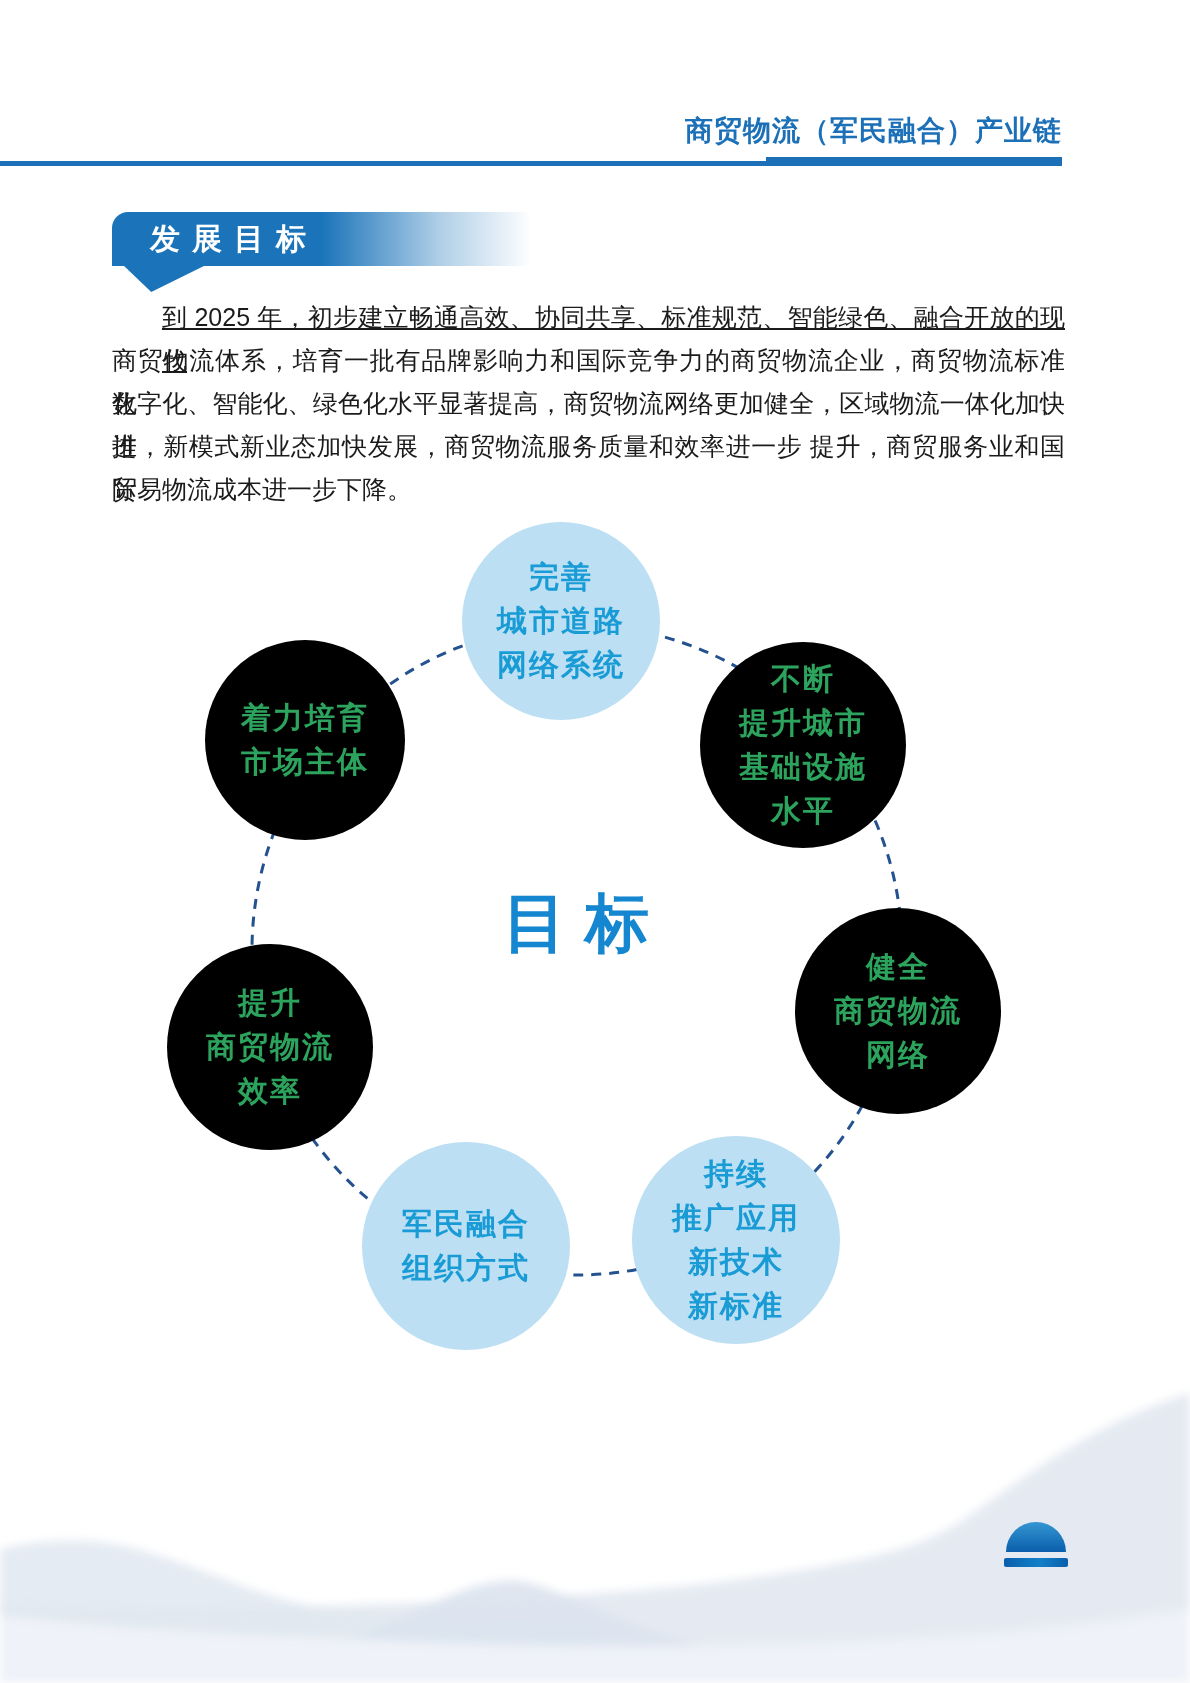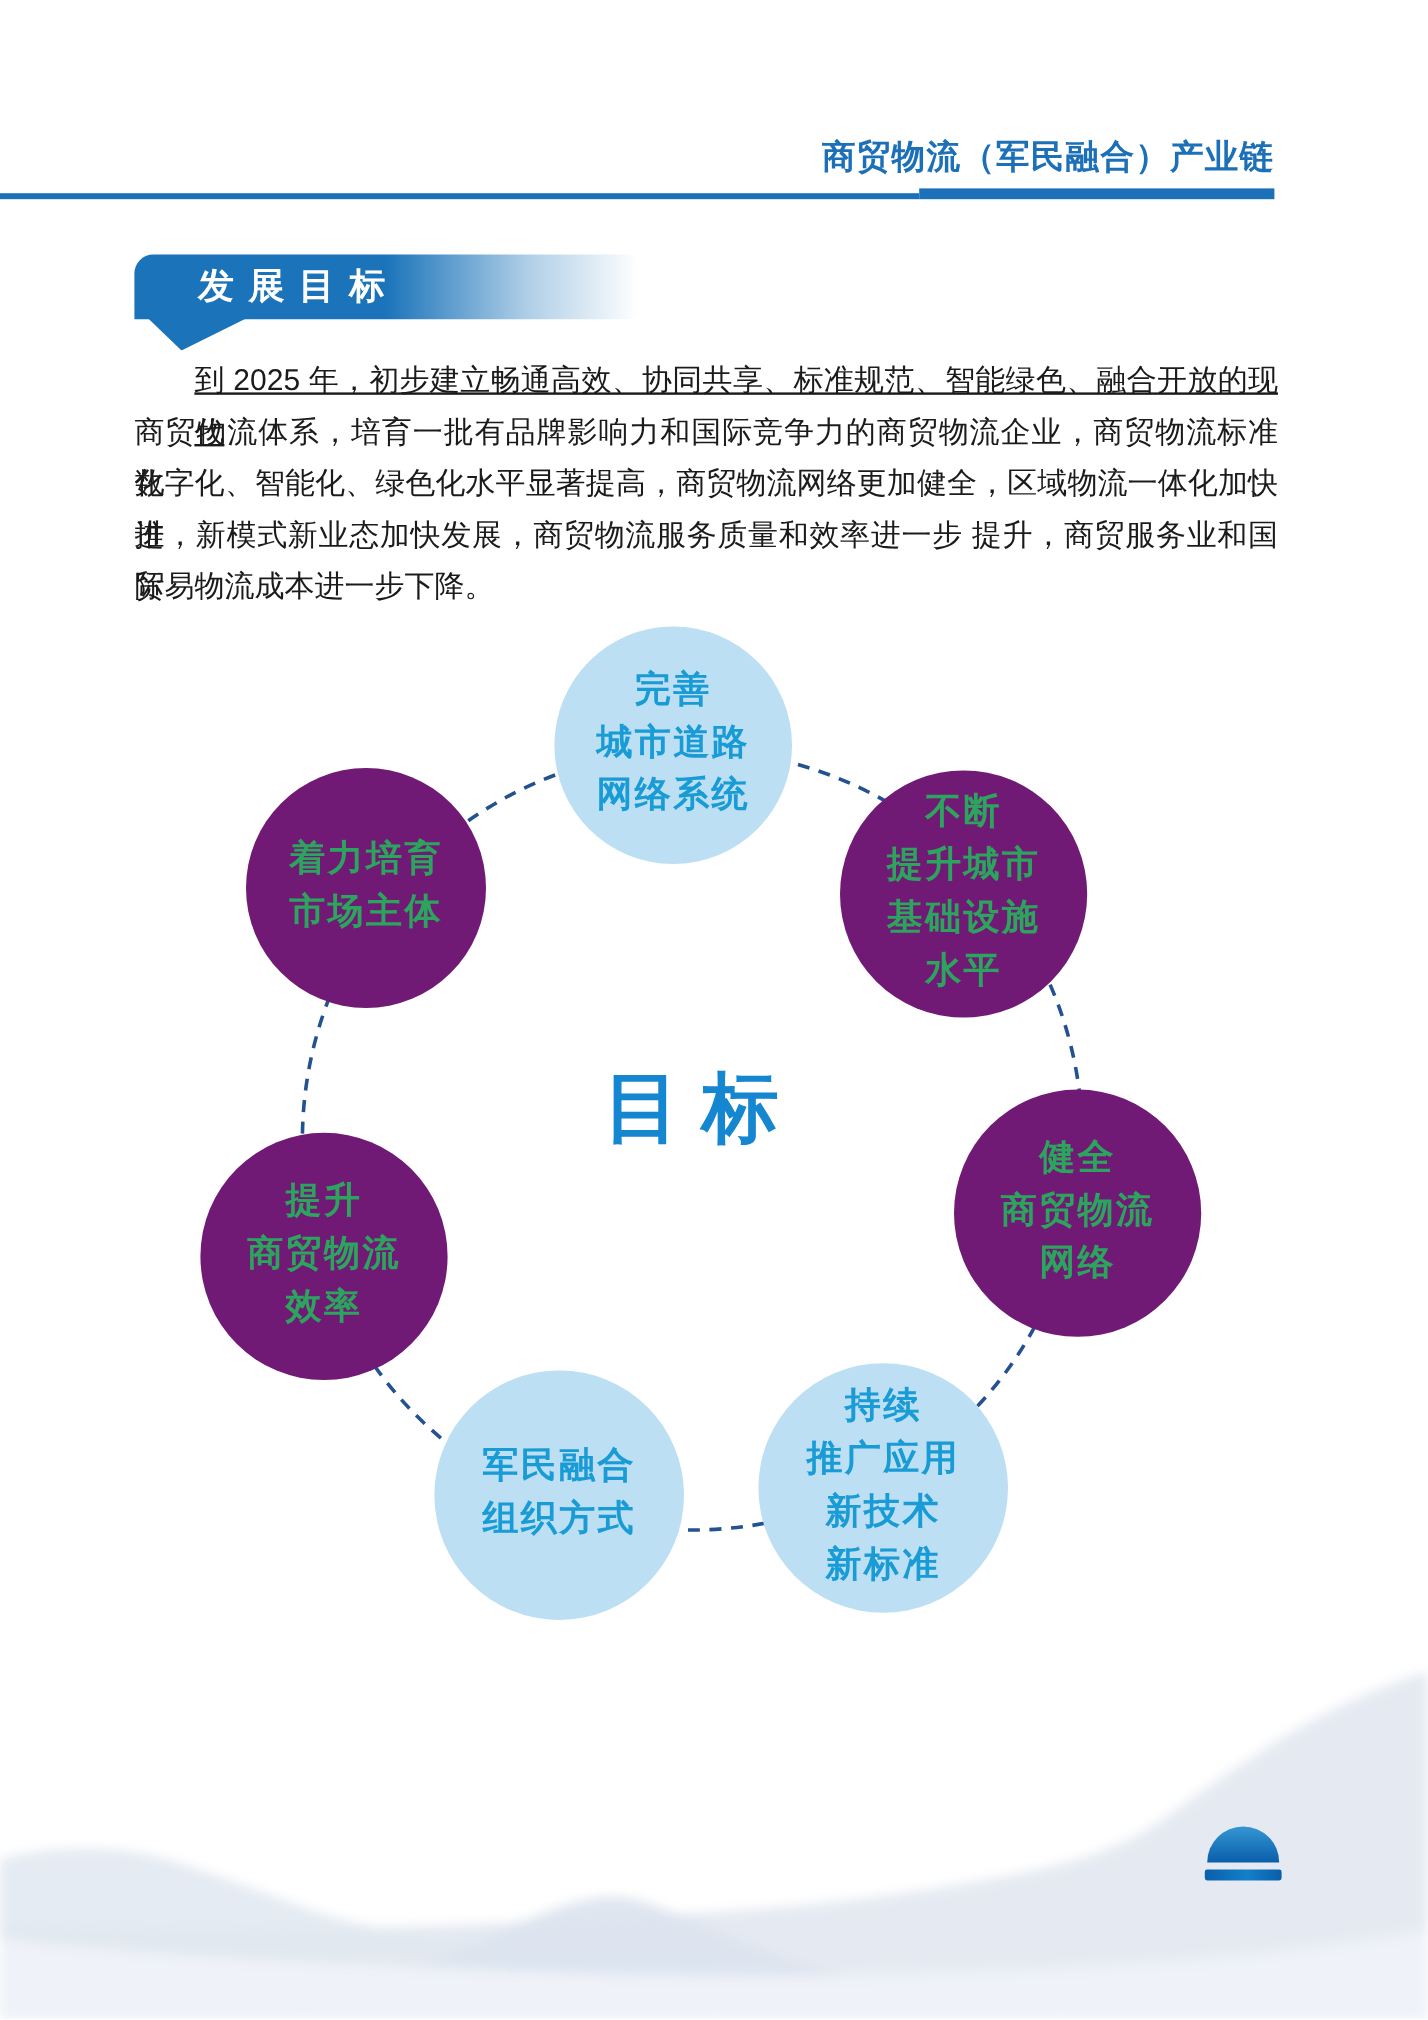--- a/index.html
+++ b/index.html
@@ -8,39 +8,39 @@
 
   
   .header-title{position:absolute;top:112px;right:128px;font-size:28px;font-weight:bold;color:#1C70B8;letter-spacing:1px;}
   .rule-thin{position:absolute;top:161px;left:0;width:766px;height:5px;background:#1C70B8;}
   .rule-thick{position:absolute;top:157px;left:766px;width:296px;height:9px;background:#1C70B8;}
 
   
   .banner{position:absolute;left:112px;top:212px;width:420px;height:54px;
           background:linear-gradient(90deg,#1B74BA 0%,#1B74BA 50%,rgba(27,116,186,0.35) 78%,rgba(27,116,186,0) 100%);
           border-radius:16px 8px 8px 0;}
-  .banner-text{display:block;line-height:54px;padding-left:38px;font-size:30px;font-weight:bold;color:#ffffff;letter-spacing:12px;margin-left:15px;}
+  .banner-text{display:block;line-height:54px;padding-left:38px;font-size:30px;font-weight:bold;color:#ffffff;letter-spacing:12px;}
   .banner-tail{position:absolute;left:10px;top:52px;width:86px;height:28px;background:#1B74BA;
                clip-path:polygon(0 0,100% 0,34% 100%);}
 
   
   .para{position:absolute;left:112px;top:296px;width:953px;color:#1b1b1b;font-size:25px;}
   .para-line{height:43px;line-height:43px;text-align:justify;text-align-last:justify;}
   .para-line.first{padding-left:50px;text-decoration:underline;}
   .para-line.last{text-align-last:left;}
 
   
   .ring-svg{position:absolute;left:0;top:0;width:1190px;height:1683px;z-index:1;pointer-events:none;}
   .center-label{position:absolute;left:346px;top:888px;width:460px;text-align:center;
                 font-size:64px;font-weight:bold;color:#1586D0;line-height:1.1;z-index:2;}
   .node{position:absolute;border-radius:50%;display:flex;flex-direction:column;justify-content:center;
         align-items:center;z-index:2;font-weight:bold;font-size:30px;text-align:center;}
-  .node .nline{line-height:44px;letter-spacing:2px;font-family:Liberation Mono, monospace;}
+  .node .nline{line-height:44px;letter-spacing:2px;}
   .node.blue{background:#BCDFF3;color:#199BD6;}
-  .node.green{background:#701a75;color:#2CA45D;}
+  .node.green{background:#000000;color:#2CA45D;}
 
   
   .mountains{position:absolute;left:0;bottom:0;width:1190px;height:330px;z-index:0;}
   .sun{position:absolute;left:1006px;top:1522px;width:60px;height:30px;z-index:1;
        border-radius:60px 60px 0 0;background:linear-gradient(180deg,#3597D3 0%,#0A5EAB 100%);}
   .sun-bar{position:absolute;left:1004px;top:1558px;width:64px;height:9px;z-index:1;border-radius:2px;
        background:linear-gradient(90deg,#0A5EAB,#1380C9 55%,#0A5EAB);}
 </style>
 </head>
 <body>

